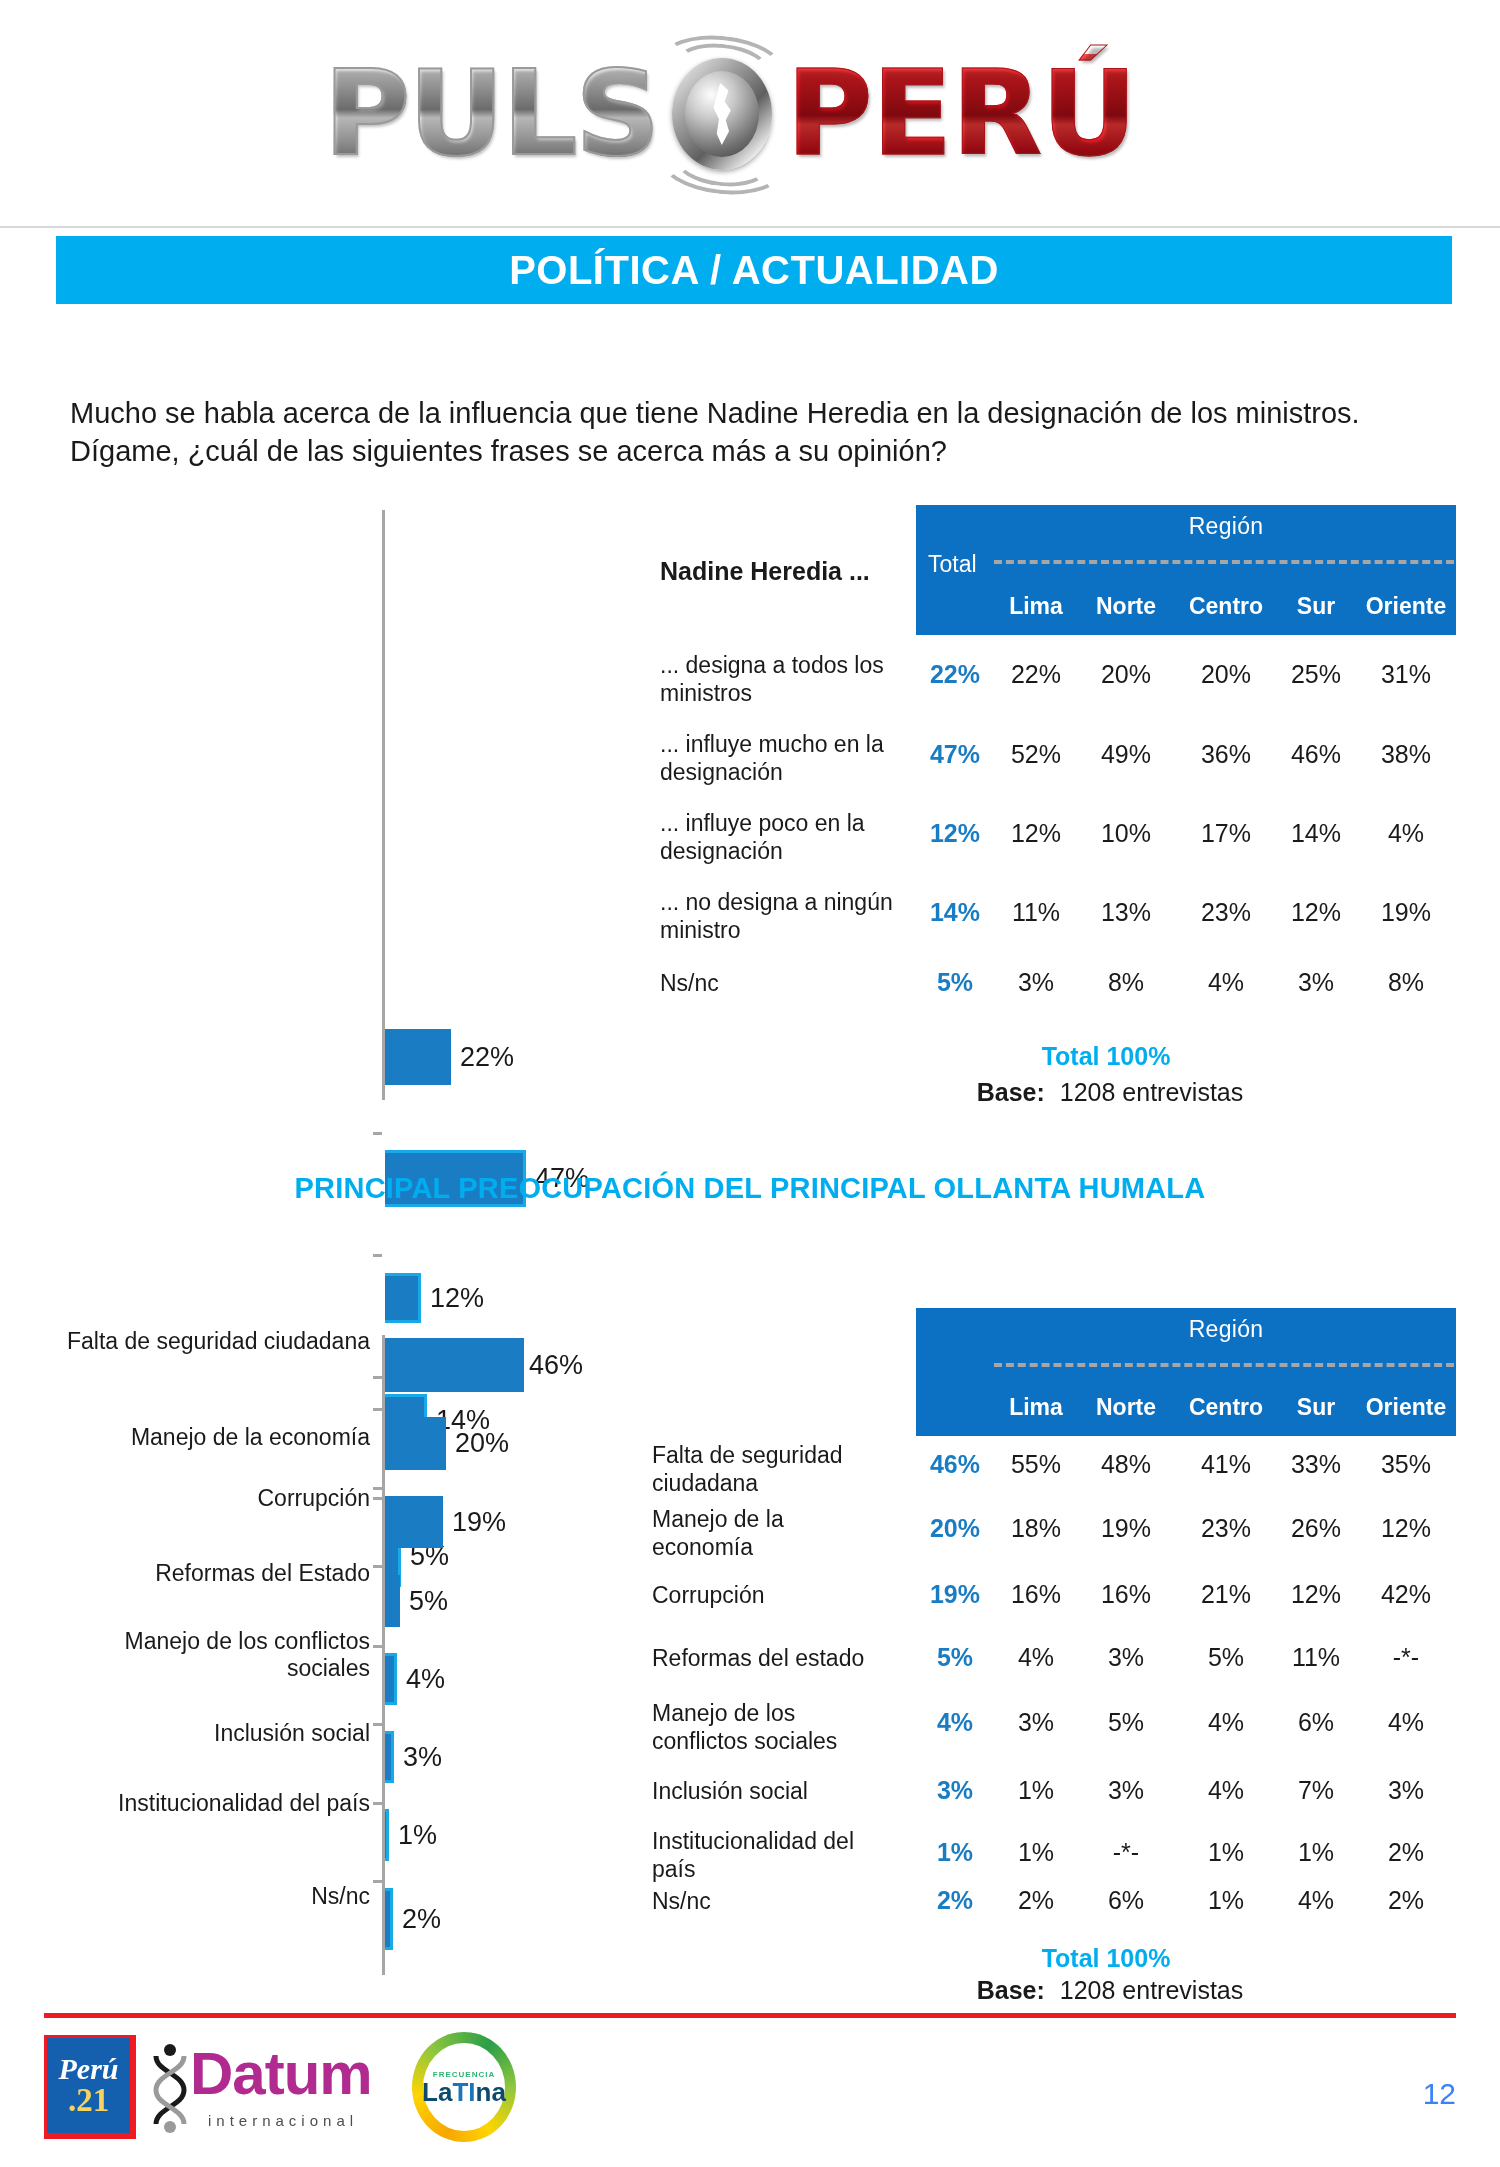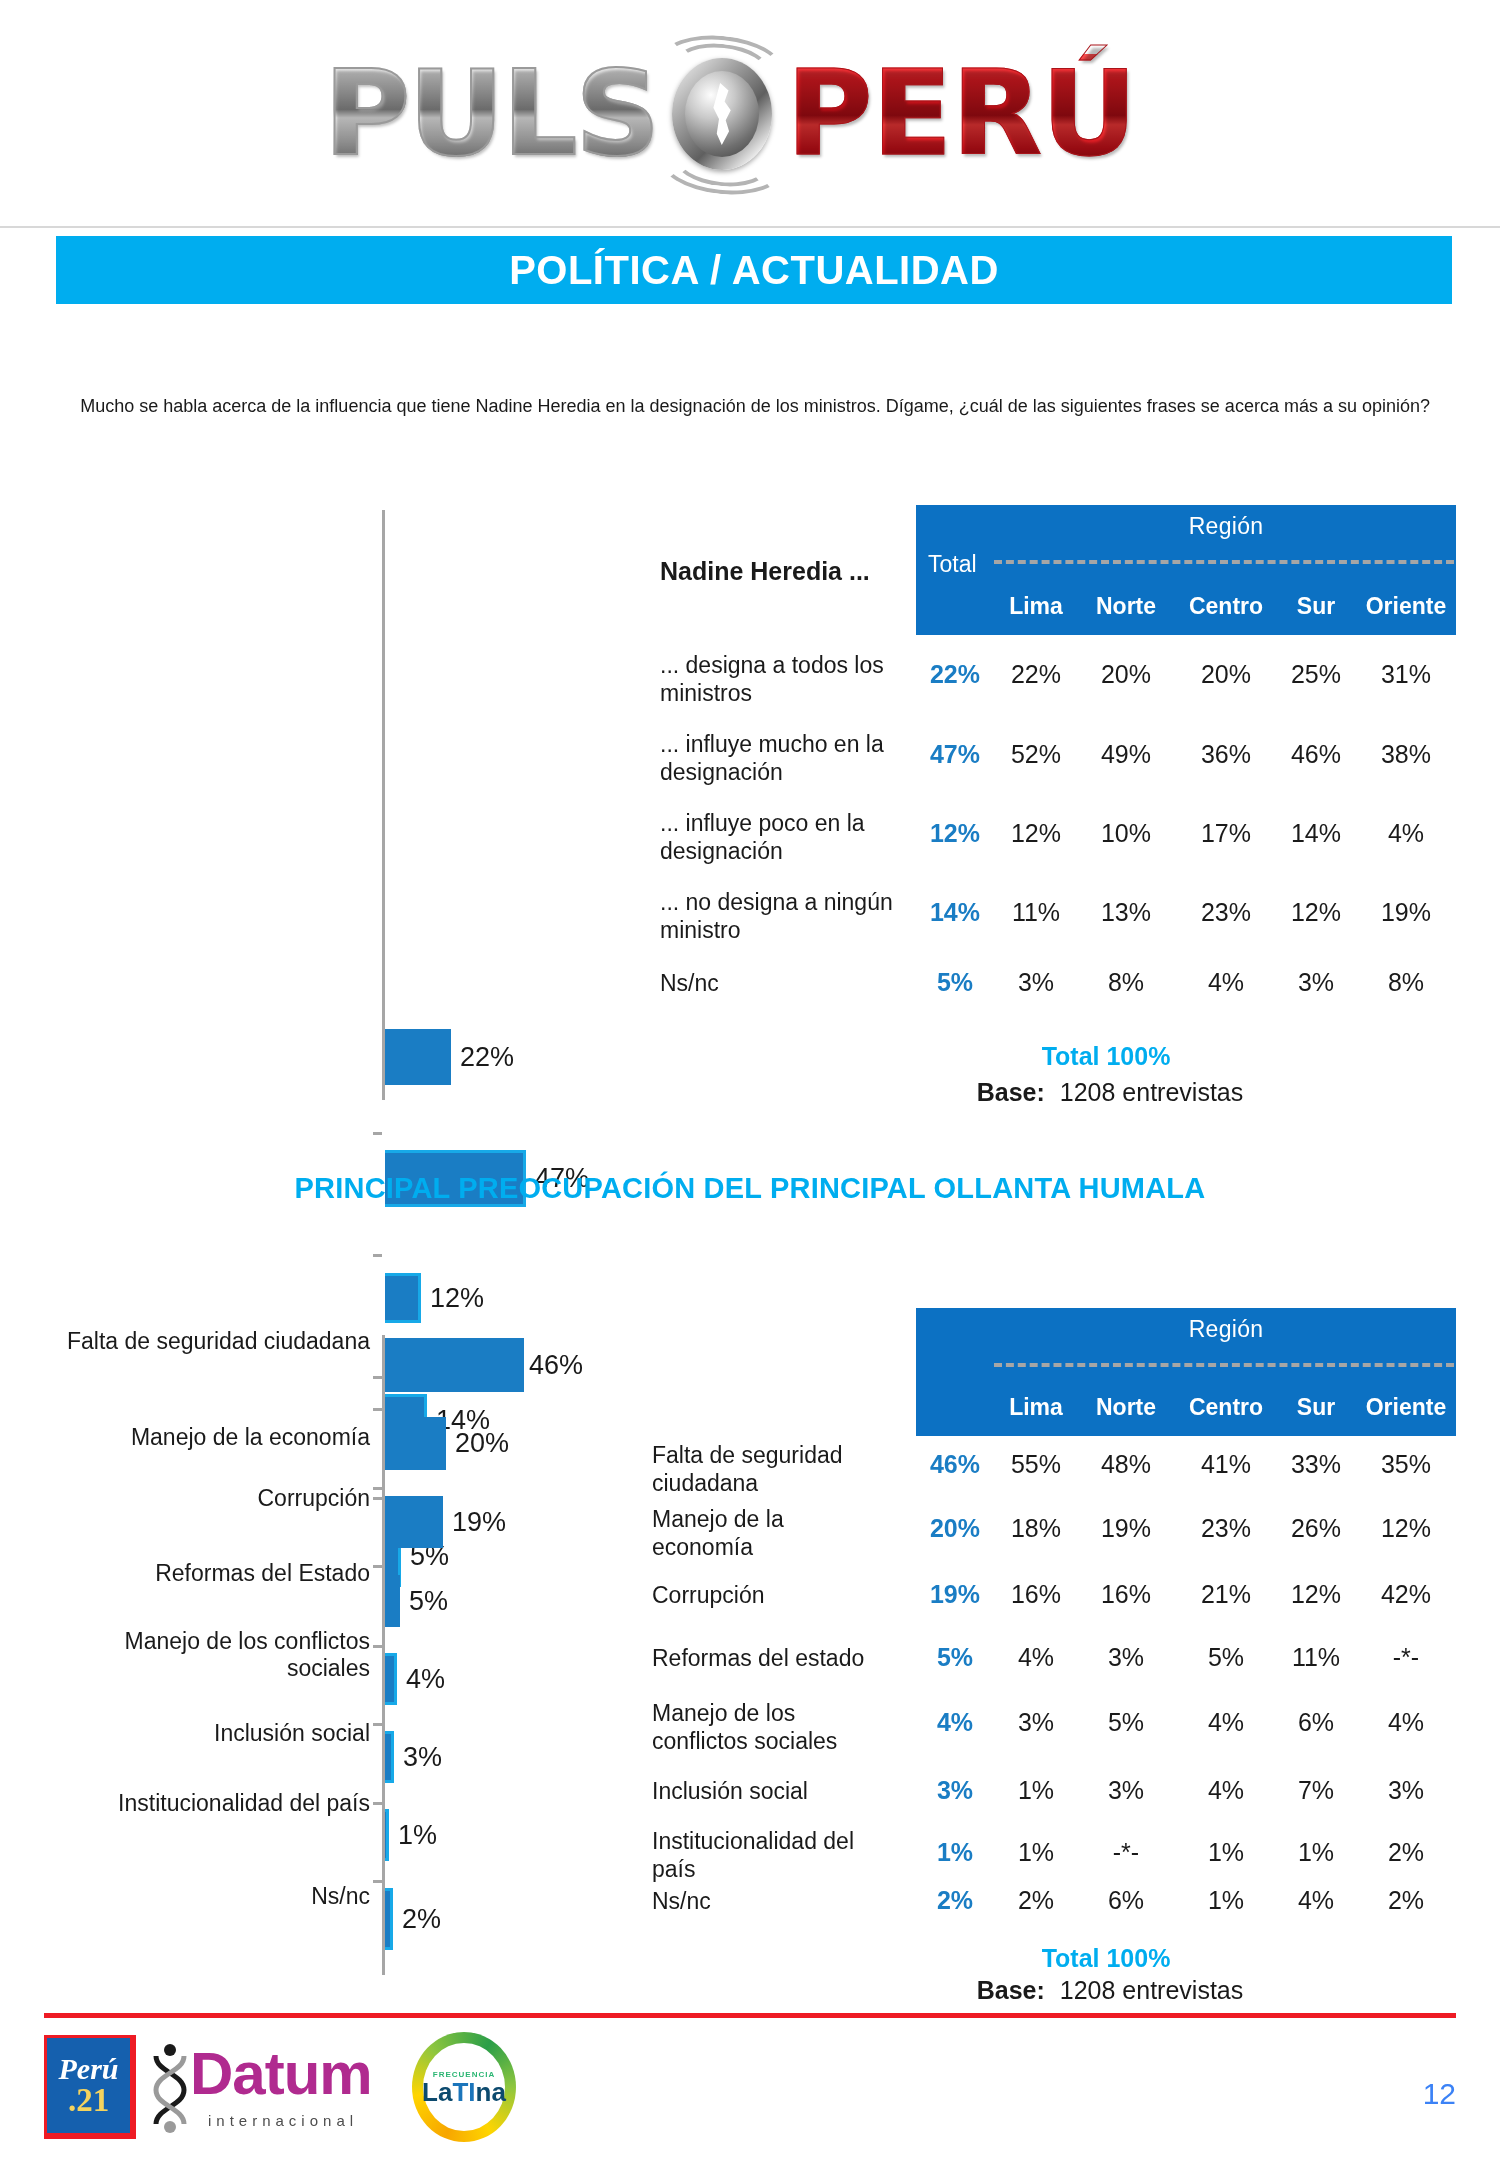--- a/index.html
+++ b/index.html
@@ -71,22 +71,22 @@
   .title-band span {
     color:#fff; font-size:40px; font-weight:600; letter-spacing:.5px;
     font-family: "Liberation Sans", sans-serif;
   }
 
   .sec-heading {
     position:absolute; width:1500px; text-align:center;
     color:#00adef; font-size:29px; font-weight:bold; letter-spacing:.2px;
   }
   .sec-question {
-    position:absolute; width:1360px; left:70px; text-align:right;
-    color:#1a1a1a; font-size:18px; line-height:1.3;
+    position:absolute; width:1360px; left:70px; text-align:left;
+    color:#1a1a1a; font-size:29px; line-height:1.3;
   }
 
   
   .chart { position:absolute; }
   .axis {
     position:absolute; width:3px; background:#a6a6a6; left:0; top:0;
   }
   .tick { position:absolute; left:-9px; width:9px; height:3px; background:#a6a6a6; }
   .bar-row { position:absolute; left:0; display:flex; align-items:center; }
   .bar {

